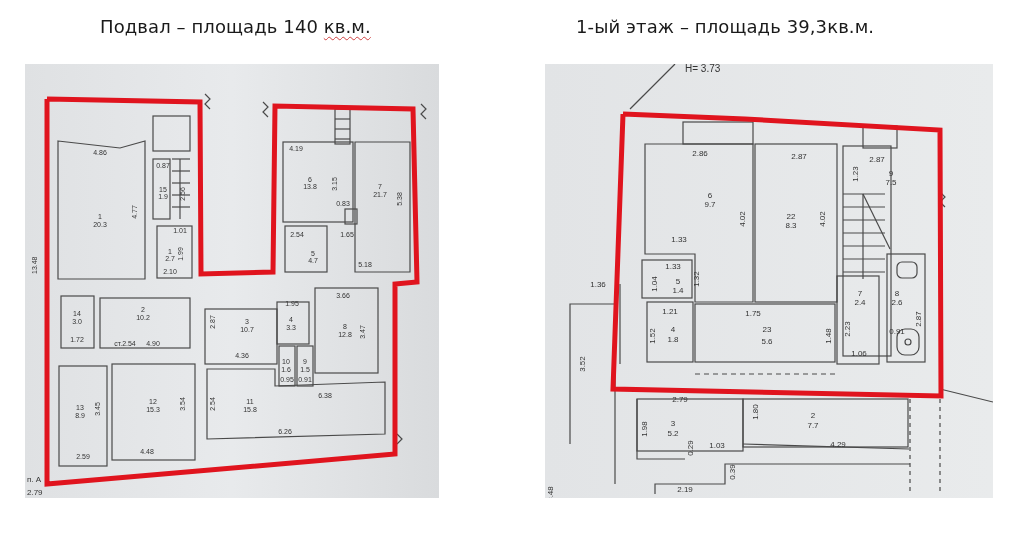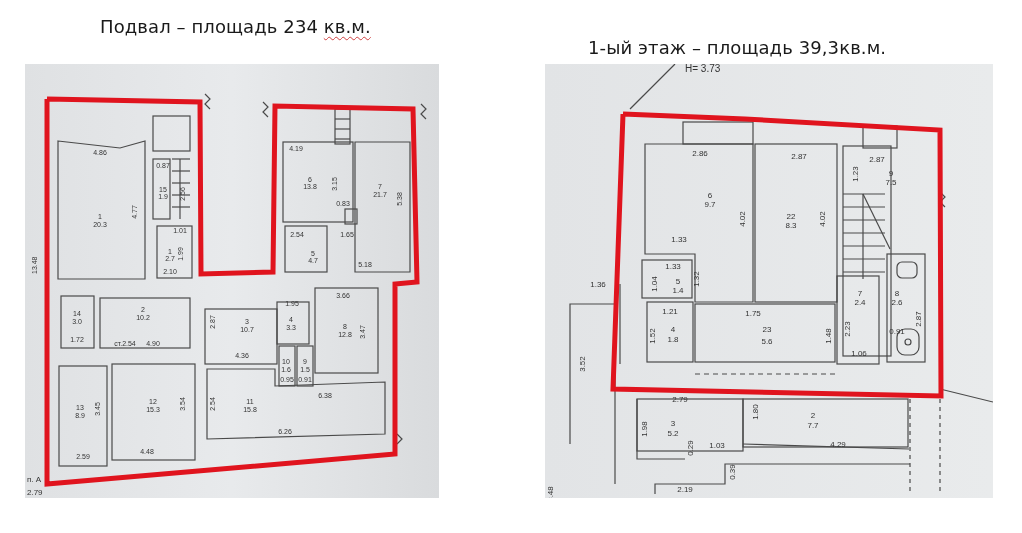--- a/index.html
+++ b/index.html
@@ -7,23 +7,23 @@
     .caption { position: absolute; top: 16px; font-size: 18px; color: #1a1a1a; font-family: "DejaVu Sans", sans-serif; letter-spacing: 0.1px; }
     .caption .spell { text-decoration: underline wavy #d04040; text-decoration-thickness: 1px; text-underline-offset: 3px; }
     .plan { position: absolute; background: #e4e6e8; }
     .plan svg { position: absolute; left: 0; top: 0; }
     .dim { font-family: "Liberation Sans Narrow", "Liberation Sans", sans-serif; fill: #333; }
   </style>
 </head>
 <body>
 
 <div class="caption" style="left:100px;">
-  <span>Подвал – площадь 234 </span><span class="spell">кв.м.</span>
-</div>
-<div class="caption" style="left:588px;margin-top:21px;">
+  <span>Подвал – площадь 140 </span><span class="spell">кв.м.</span>
+</div>
+<div class="caption" style="left:576px;">
   <span>1-ый этаж – площадь 39,3кв.м.</span>
 </div>
 
 <div class="plan" style="left:25px; top:64px; width:414px; height:312px;">
   <svg width="414" height="434" viewBox="0 0 414 434">
     <defs>
       <linearGradient id="shadeA" x1="0" x2="1">
         <stop offset="0" stop-color="#dfe1e3"></stop>
         <stop offset="0.5" stop-color="#e8eaec"></stop>
         <stop offset="1" stop-color="#d9dbdd"></stop>

